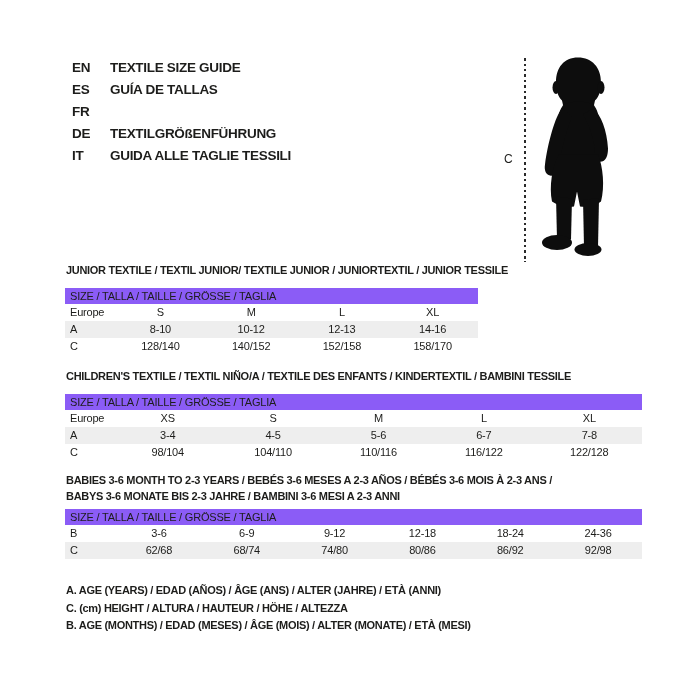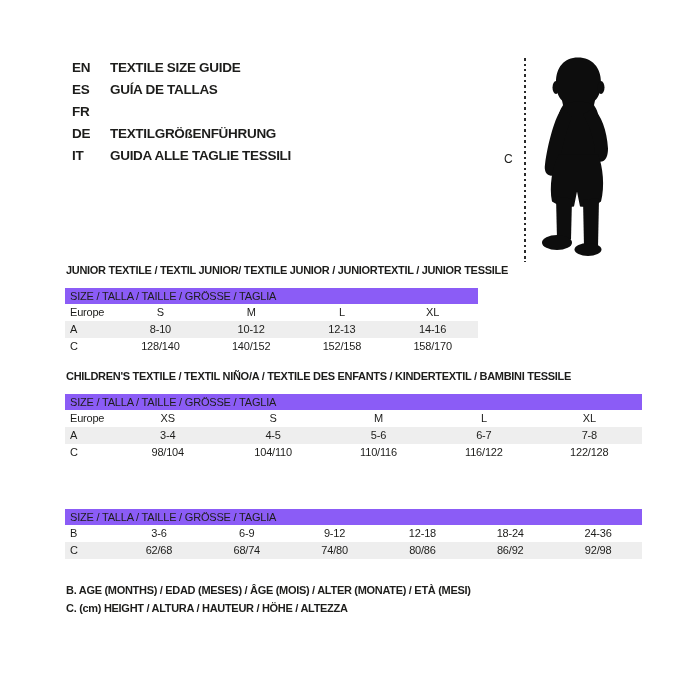--- a/index.html
+++ b/index.html
@@ -157,20 +157,24 @@
       <td class="lbl">C</td>
       <td>98/104</td>
       <td>104/110</td>
       <td>110/116</td>
       <td>116/122</td>
       <td>122/128</td>
     </tr>
   </tbody>
     </table>
 
+  <div class="section-title" style="left:66px; top:472px;">
+    <div>BABIES 3-6 MONTH TO 2-3 YEARS / BEBÉS 3-6 MESES A 2-3 AÑOS / BÉBÉS 3-6 MOIS À 2-3 ANS /</div>
+    <div>BABYS 3-6 MONATE BIS 2-3 JAHRE / BAMBINI 3-6 MESI A 2-3 ANNI</div>
+  </div>
   <table class="size-table t-babies">
     <colgroup>
         <col style="width:50px">
         <col>
         <col>
         <col>
         <col>
         <col>
         <col>
       </colgroup>
@@ -193,17 +197,18 @@
       <td>68/74</td>
       <td>74/80</td>
       <td>80/86</td>
       <td>86/92</td>
       <td>92/98</td>
     </tr>
   </tbody>
     </table>
 
   <div class="notes">
+    <div>A. AGE (YEARS) / EDAD (AÑOS) / ÂGE (ANS) / ALTER (JAHRE) / ETÀ (ANNI)</div>
+    <div>C. (cm) HEIGHT / ALTURA / HAUTEUR / HÖHE / ALTEZZA</div>
     <div>B. AGE (MONTHS) / EDAD (MESES) / ÂGE (MOIS) / ALTER (MONATE) / ETÀ (MESI)</div>
-    <div>C. (cm) HEIGHT / ALTURA / HAUTEUR / HÖHE / ALTEZZA</div>
   </div>
 
 </div>
 
 </body></html>

